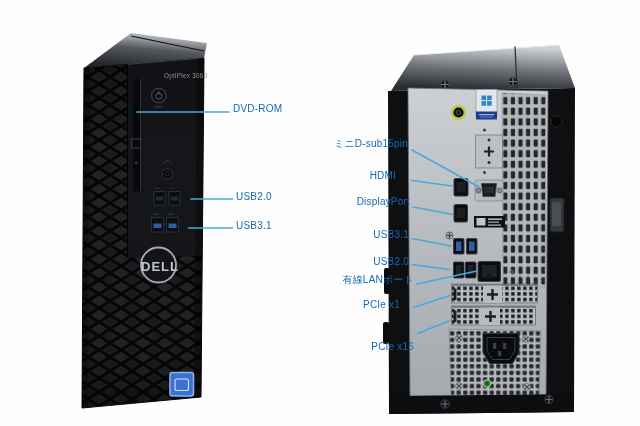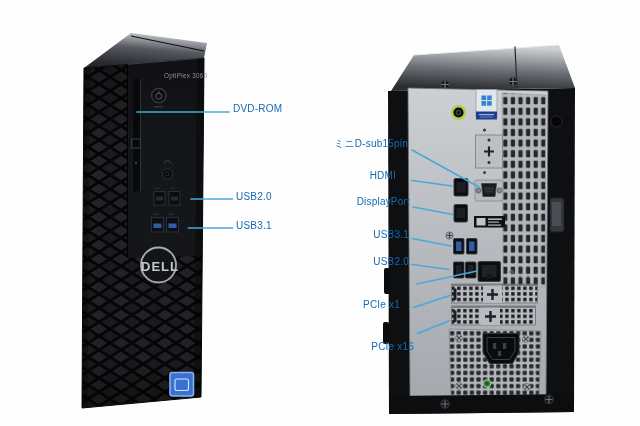--- a/index.html
+++ b/index.html
@@ -298,16 +298,17 @@
 
 <div class="lbl" style="left:233px;top:103.5px">DVD-ROM</div>
 <div class="lbl" style="left:236px;top:191.5px">USB2.0</div>
 <div class="lbl" style="left:236px;top:220.5px">USB3.1</div>
 
 <div class="lbl r" style="right:232px;top:139px">ミニD-sub15pin</div>
 <div class="lbl r" style="right:244px;top:171px">HDMI</div>
 <div class="lbl r" style="right:230px;top:197px">DisplayPort</div>
 <div class="lbl r" style="right:231px;top:229.5px">USB3.1</div>
 <div class="lbl r" style="right:231px;top:256.5px">USB2.0</div>
+<div class="lbl r" style="right:226px;top:274.5px">有線LANポート</div>
 <div class="lbl r" style="right:240px;top:299.5px">PCIe x1</div>
 <div class="lbl r" style="right:226px;top:342px">PCIe x16</div>
 
 </div>
 
 </body></html>

